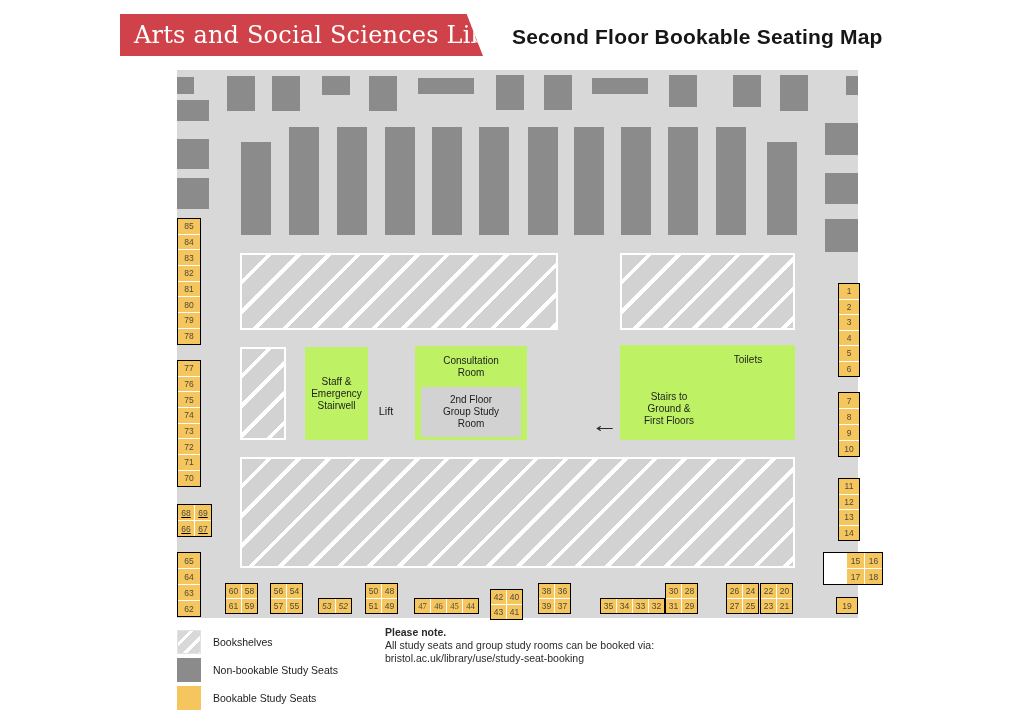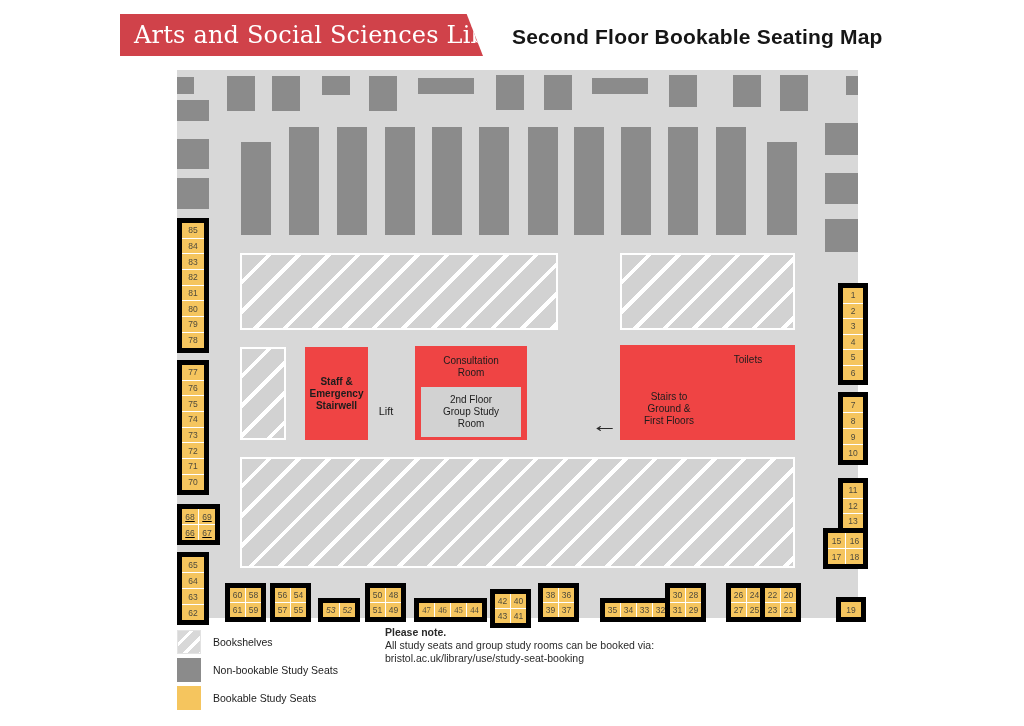--- a/index.html
+++ b/index.html
@@ -27,45 +27,45 @@
   #map-bg{
     position:absolute;left:177px;top:70px;width:681px;height:548px;
     background:#d8d8d8;
   }
   .gray-block{position:absolute;background:#8b8b8b;}
   .hatch{
     position:absolute;box-sizing:border-box;border:2px solid #ffffff;
     background:repeating-linear-gradient(135deg,#d2d2d2 0 17px,#ffffff 17px 21px);
   }
   .room{
-    position:absolute;background:#ef4444;color:#1c1c1c;font-size:10px;
+    position:absolute;background:#bef264;color:#1c1c1c;font-size:10px;
     text-align:center;box-sizing:border-box;
   }
   .room-label{white-space:pre-line;line-height:12px;}
-  #staff-room{display:flex;align-items:center;justify-content:center;font-weight:bold;}
+  #staff-room{display:flex;align-items:center;justify-content:center;}
   #consultation-label{position:absolute;left:0;top:9px;width:100%;}
   #group-study-room{
     position:absolute;background:#d2d2d2;color:#1c1c1c;font-size:10px;
     display:flex;align-items:center;justify-content:center;text-align:center;
   }
   #toilets-label{position:absolute;left:88px;top:9px;width:80px;text-align:center;}
   #stairs-label{position:absolute;left:6px;top:46px;width:86px;text-align:center;}
   #lift-label{
     position:absolute;left:370px;top:405px;width:32px;font-size:11px;
     color:#1c1c1c;text-align:center;
   }
   #entry-arrow{
     position:absolute;left:590px;top:415px;width:30px;height:20px;
     font-size:21px;color:#2a2a2a;line-height:20px;text-align:center;
     transform:scaleX(1.3);
   }
   
   .seat-group{
     position:absolute;display:grid;gap:1px;background:#ffffff;
-    border:5px solid #000000;
+    border:1px solid #000000;
   }
   .seat-cell{
     background:#f5c55e;color:#4e4a3c;font-size:8.5px;
     display:flex;align-items:center;justify-content:center;
   }
   
   .legend-row{position:absolute;left:177px;display:flex;align-items:center;}
   .legend-swatch{width:24px;height:24px;margin-right:12px;box-sizing:border-box;}
   .swatch-bookshelf{
     background:repeating-linear-gradient(135deg,#d8d8d8 0 8px,#ffffff 8px 11px);
@@ -168,21 +168,21 @@
       <div class="seat-cell">8</div>
       <div class="seat-cell">9</div>
       <div class="seat-cell">10</div>
     </div>
     <div class="seat-group" style="left: 838px; top: 478px; grid-template-columns: repeat(1, 20px); grid-auto-rows: 14.5px;">
       <div class="seat-cell">11</div>
       <div class="seat-cell">12</div>
       <div class="seat-cell">13</div>
       <div class="seat-cell">14</div>
     </div>
-    <div class="seat-group" style="left: 823px; top: 528px; grid-template-columns: repeat(2, 17px); grid-auto-rows: 15px;">
+    <div class="seat-group" style="left: 823px; top: 552px; grid-template-columns: repeat(2, 17px); grid-auto-rows: 15px; padding-left: 23px;">
       <div class="seat-cell">15</div>
       <div class="seat-cell">16</div>
       <div class="seat-cell">17</div>
       <div class="seat-cell">18</div>
     </div>
     <div class="seat-group" style="left: 836px; top: 597px; grid-template-columns: repeat(1, 20px); grid-auto-rows: 15px;">
       <div class="seat-cell">19</div>
     </div>
     <div class="seat-group" style="left: 225px; top: 583px; grid-template-columns: repeat(2, 15px); grid-auto-rows: 14px;">
       <div class="seat-cell">60</div>

